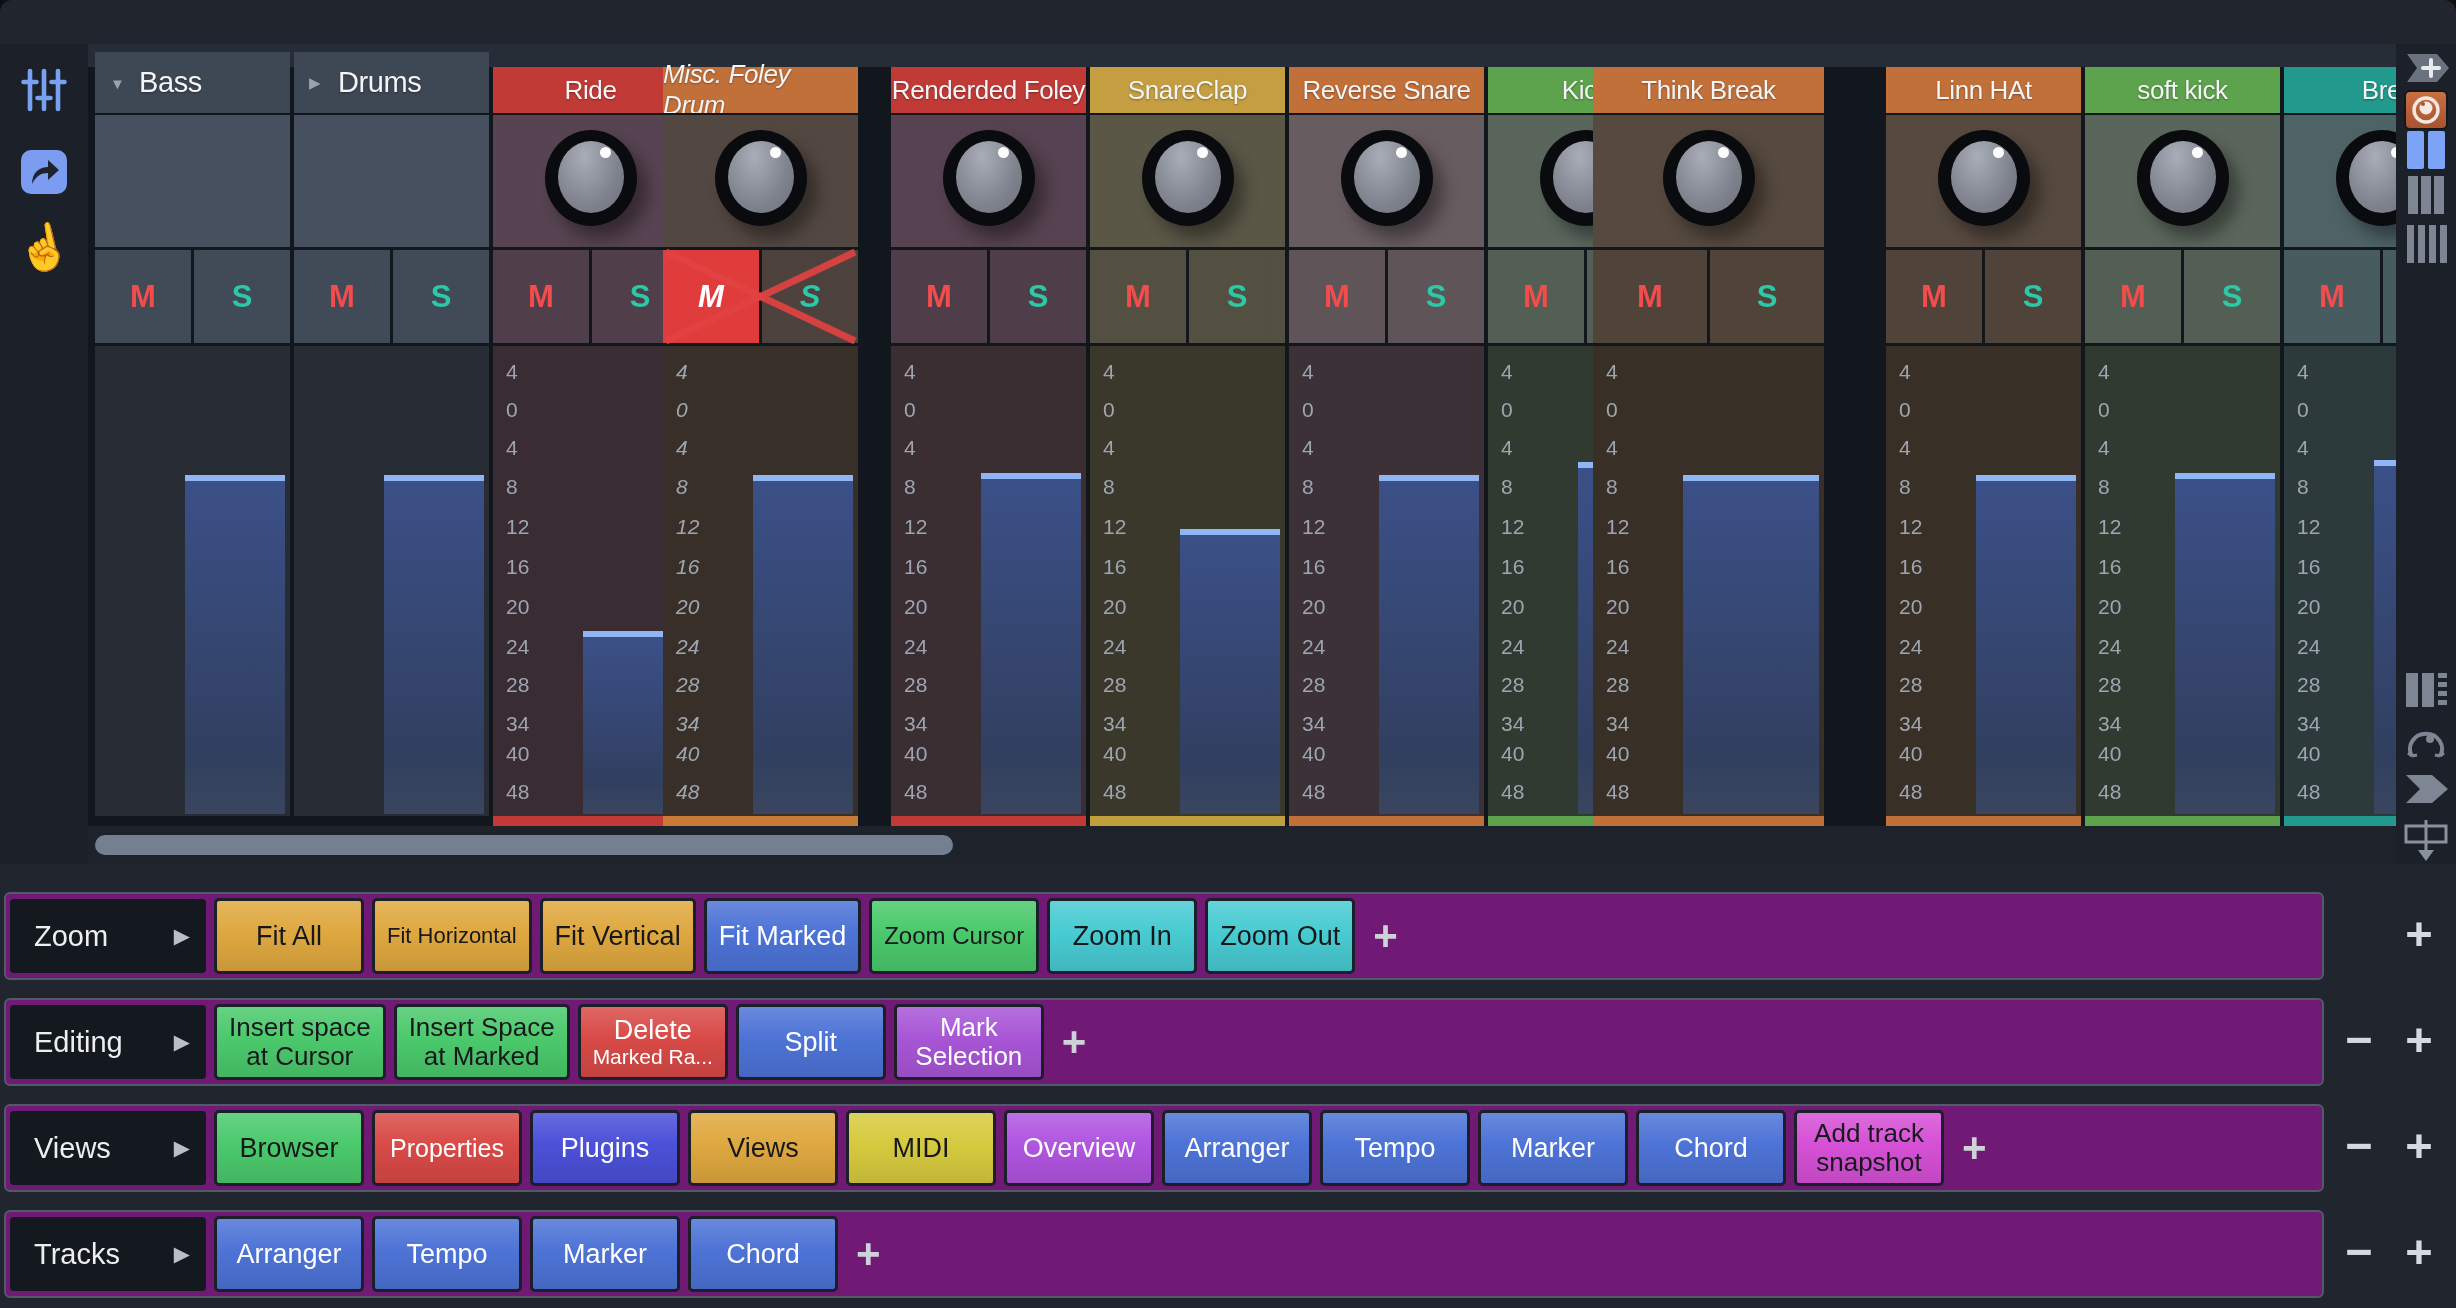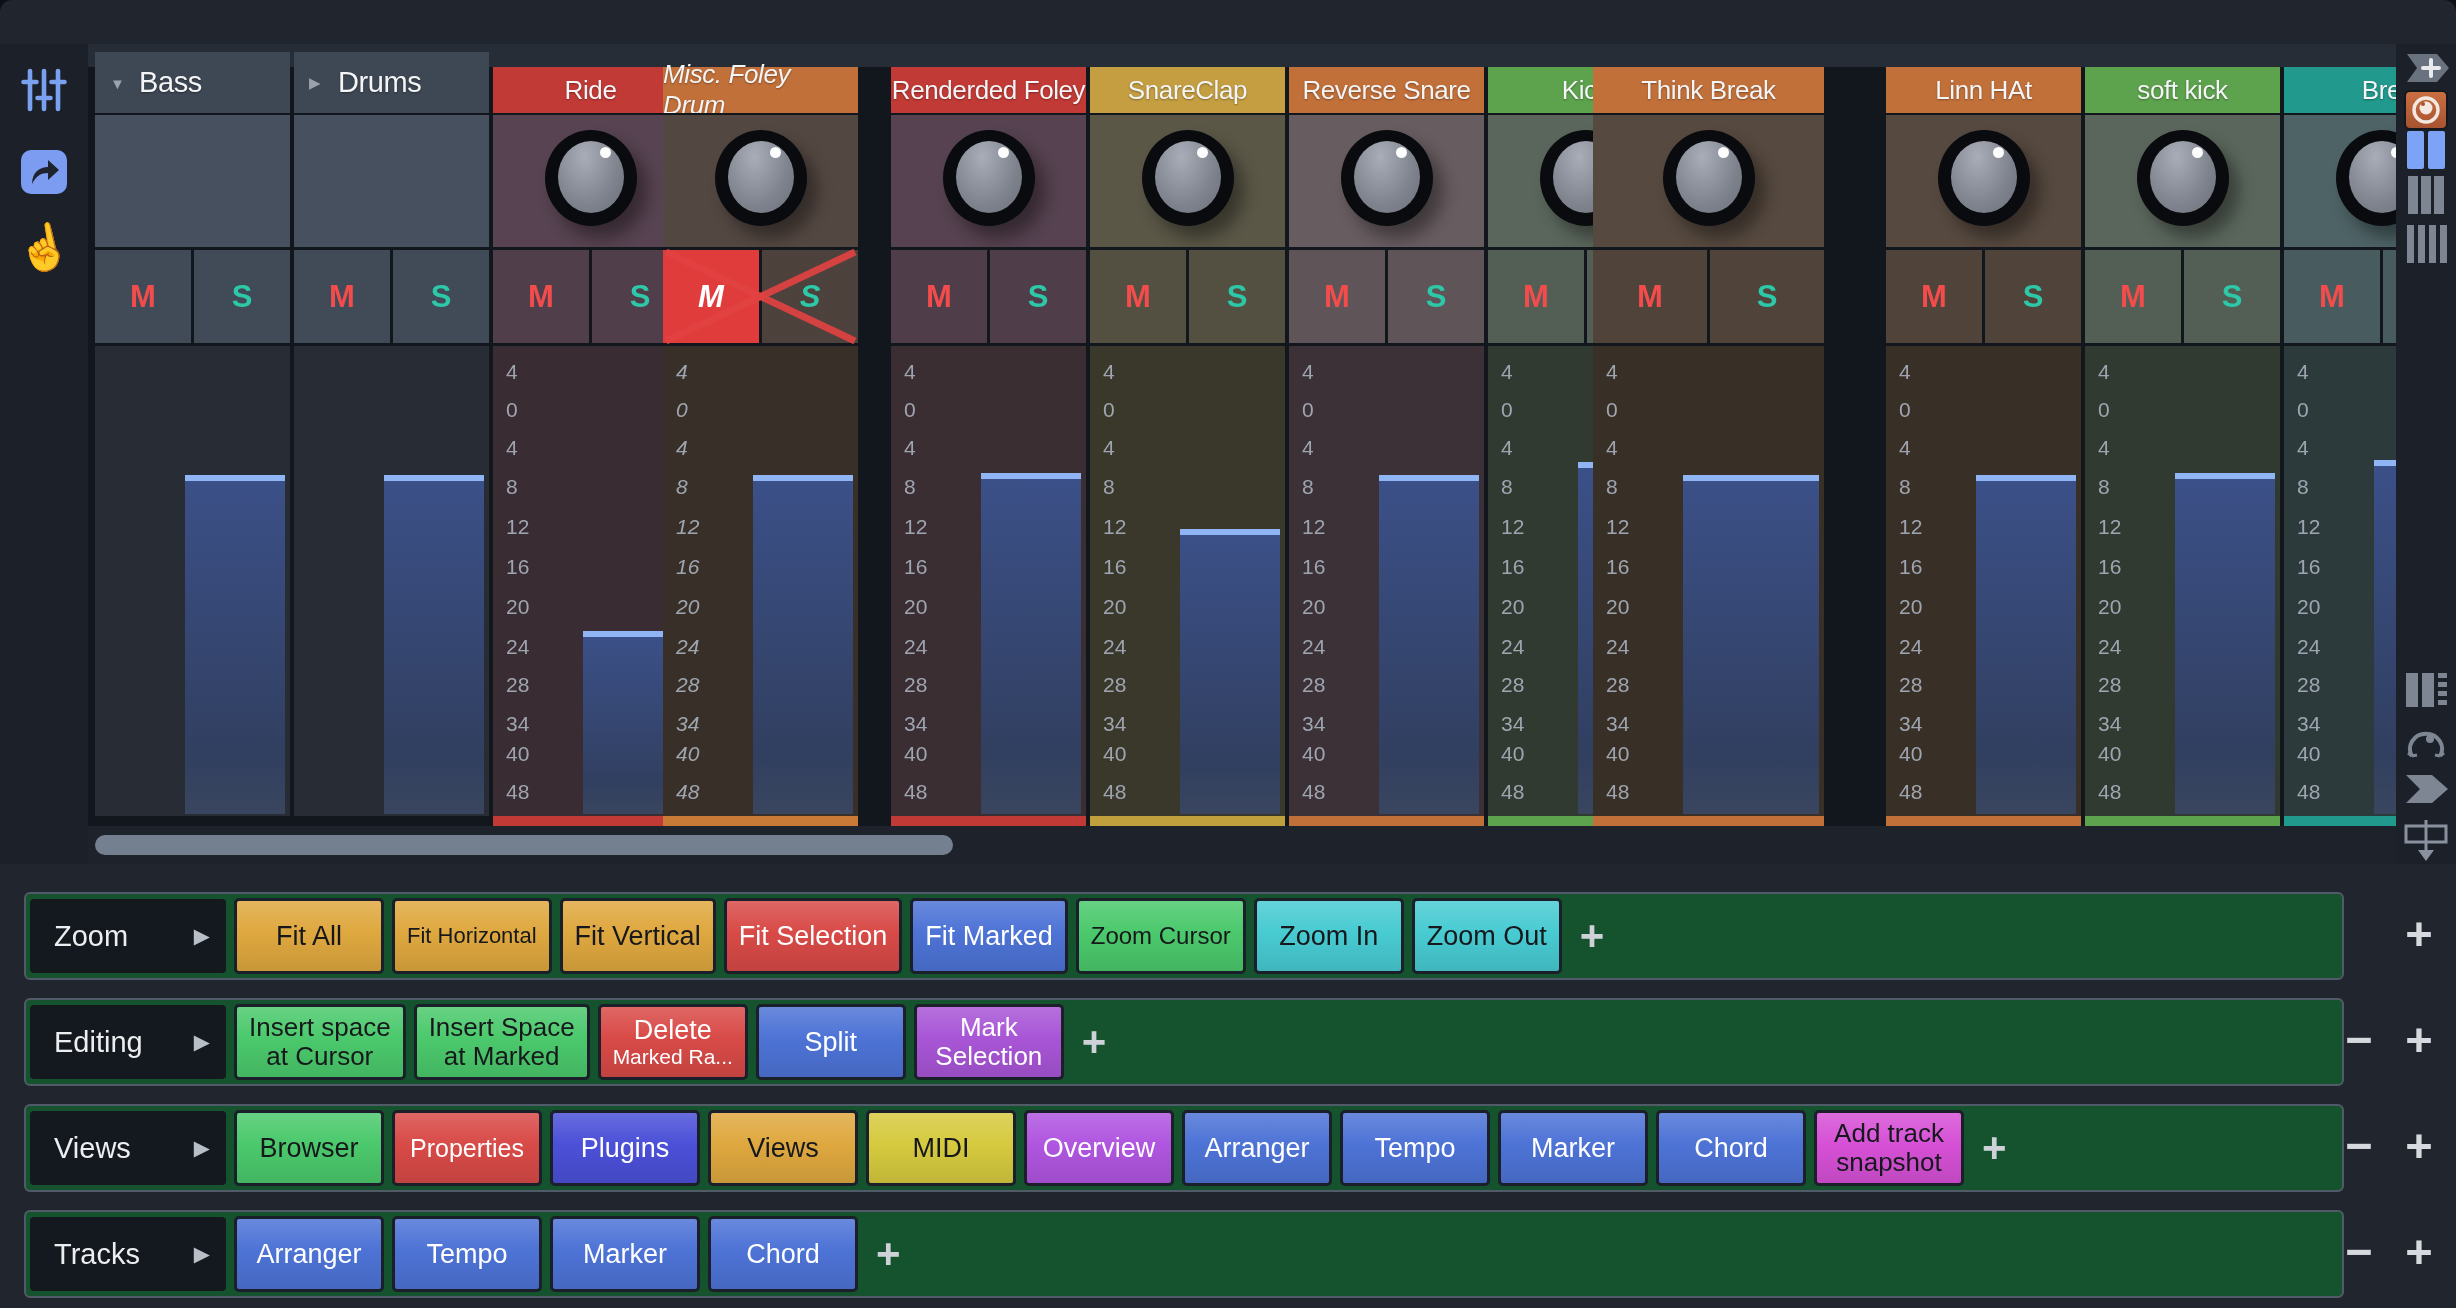--- a/index.html
+++ b/index.html
@@ -56,21 +56,21 @@
   .ms-cell.m.active{background:#e03c3c;color:#ffffff;}
   .mute-x{position:absolute;left:0;right:0;top:203px;height:99px;pointer-events:none;}
   .t-fader{position:absolute;left:0;right:0;top:302px;height:470px;}
   .ruler-num{position:absolute;left:13px;font-size:21px;color:#9fa5b0;}
   .fader-bar{position:absolute;left:90px;right:5px;bottom:2px;
     border-top:6px solid #8fb5f5;box-sizing:border-box;
     background:linear-gradient(180deg,#3b5088,#313f60 82%,#3a465f);}
   .t-strip{position:absolute;left:0;right:0;top:772px;height:10px;}
   
   .qa{position:absolute;left:0;top:864px;width:2456px;height:444px;background:#21252e;}
-  .qa-row{position:absolute;left:24px;width:2320px;height:88px;background:#14532d;
+  .qa-row{position:absolute;left:4px;width:2320px;height:88px;background:#701a75;
     border:2px solid #515a69;border-radius:6px;box-sizing:border-box;
     display:flex;align-items:center;}
   .qa-label{width:196px;height:74px;margin-left:4px;background:#14181f;border-radius:4px;
     display:flex;align-items:center;color:#eceef0;font-size:29px;flex:none;}
   .qa-label .txt{padding-left:24px;}
   .qa-label .arr{margin-left:auto;padding-right:16px;color:#b9bfc7;font-size:21px;}
   .qa-btn{height:76px;min-width:150px;margin-left:8px;border:3px solid #1a1f29;border-radius:5px;
     box-sizing:border-box;display:flex;flex-direction:column;align-items:center;justify-content:center;
     font-size:27px;font-weight:500;padding:0 12px;line-height:1.12;text-align:center;flex:none;
     background-image:linear-gradient(rgba(255,255,255,.16),rgba(255,255,255,0) 45%,rgba(0,0,0,.10));}
@@ -528,21 +528,20 @@
 
   <div class="qa" id="qa-panel">
       <div class="qa-row" style="top: 28px;">
         <div class="qa-label">
           <span class="txt">Zoom</span>
           <span class="arr">▶</span>
         </div>
         <div class="qa-btn" style="background-color: rgb(223, 168, 63); color: rgb(22, 24, 28);">Fit All</div>
         <div class="qa-btn" style="background-color: rgb(223, 168, 63); color: rgb(22, 24, 28); font-size: 22px;">Fit Horizontal</div>
         <div class="qa-btn" style="background-color: rgb(223, 168, 63); color: rgb(22, 24, 28);">Fit Vertical</div>
-        <div class="qa-btn" style="background-color: rgb(216, 74, 71); color: rgb(255, 255, 255);">Fit Selection</div>
         <div class="qa-btn" style="background-color: rgb(77, 115, 214); color: rgb(255, 255, 255);">Fit Marked</div>
         <div class="qa-btn" style="background-color: rgb(75, 201, 108); color: rgb(22, 24, 28); font-size: 24px;">Zoom Cursor</div>
         <div class="qa-btn" style="background-color: rgb(72, 203, 210); color: rgb(22, 24, 28);">Zoom In</div>
         <div class="qa-btn" style="background-color: rgb(72, 203, 210); color: rgb(22, 24, 28);">Zoom Out</div>
         <div class="qa-plus-inline">+</div>
       </div>
       <div class="qa-ctrl" style="left: 2390px; top: 42px;">+</div>
       <div class="qa-row" style="top: 134px;">
         <div class="qa-label">
           <span class="txt">Editing</span>

